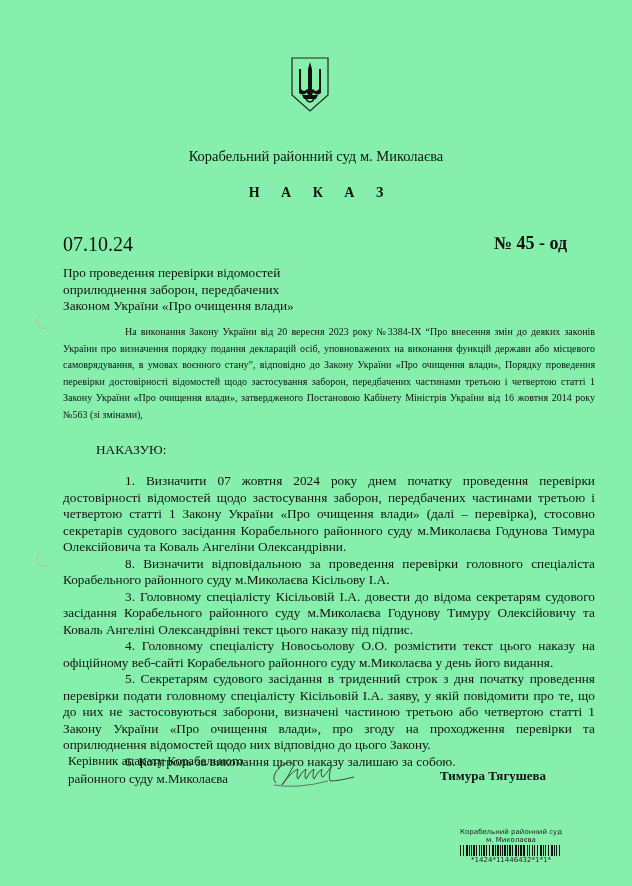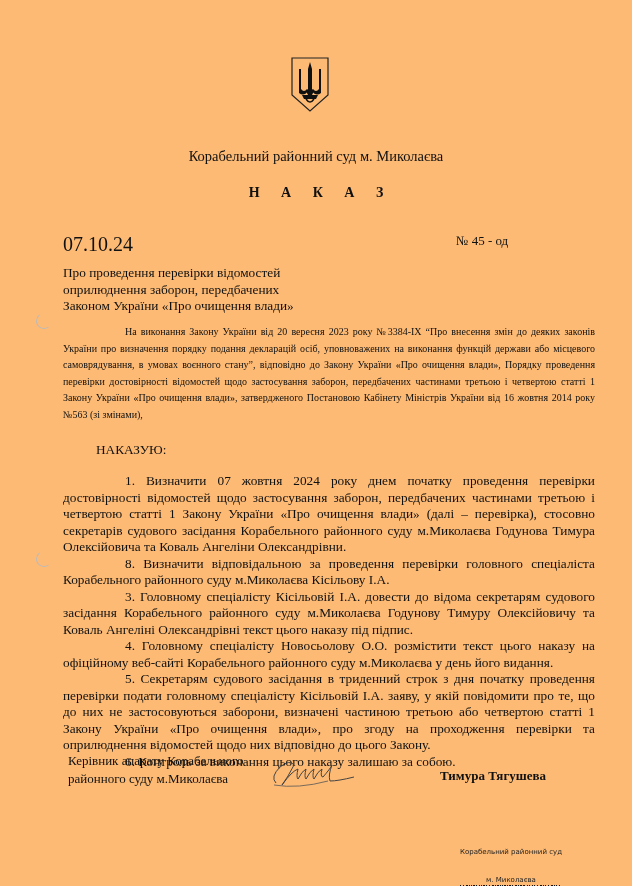--- a/index.html
+++ b/index.html
@@ -1,36 +1,36 @@
 <!DOCTYPE html>
 <html><head>
 <meta charset="utf-8">
 <style>
   html, body { margin:0; padding:0; }
   body {
     width:632px; height:886px; background:#ffffff; position:relative; overflow:hidden;
     font-family:"Liberation Serif", serif; color:#111;
   }
-  .page { position:absolute; left:0; top:0; width:632px; height:886px; background:#fdba74; }
+  .page { position:absolute; left:0; top:0; width:632px; height:886px; background:#86efac; }
   .emblem { position:absolute; left:290px; top:55px; width:42px; width:40px; height:58px; }
   .court-title { position:absolute; left:0; width:632px; top:148px; text-align:center; font-size:14.5px; }
   .order-title { position:absolute; left:0; width:632px; top:185px; text-align:center; font-size:14px; font-weight:bold; letter-spacing:9px; padding-left:9px; box-sizing:border-box; }
   .date { position:absolute; left:63px; top:233px; font-size:20px; }
-  .number { position:absolute; left:456px; top:233px; font-size:13px; font-weight:normal; }
+  .number { position:absolute; left:494px; top:233px; font-size:18px; font-weight:bold; }
   .subject { position:absolute; left:63px; top:265px; font-size:13.3px; line-height:16.5px; }
   .subject div { white-space:nowrap; }
   .preamble { position:absolute; left:63px; top:324px; width:532px; font-size:10px; line-height:16.5px; text-align:justify; }
   .preamble p, .items p { margin:0; text-indent:62px; text-align:justify; text-align-last:left; }
   .nakazuyu { position:absolute; left:68px; top:442px; font-size:13.3px;margin-left:28px; }
   .items { position:absolute; left:63px; top:473px; width:532px; font-size:13.3px; line-height:16.5px; }
   .sign-role { position:absolute; left:68px; top:752px; font-size:13px; font-weight:normal; line-height:18px; }
   .signature { position:absolute; left:268px; top:755px; width:90px; height:36px; }
   .sign-name { position:absolute; left:440px; top:768px; font-size:13px; font-weight:bold; }
   .stamp { position:absolute; left:398px; top:828px; width:226px; font-family:"DejaVu Sans", sans-serif; text-align:center; }
-  .stamp-line { font-size:7px; line-height:8px; color:#222;margin-top:20px; }
+  .stamp-line { font-size:7px; line-height:8px; color:#222; }
   .barcode { display:flex; height:11px; margin:1px 0 0 0; justify-content:center; }
   .barcode span { display:block; height:11px; background:#111; }
   .barcode-text { font-size:7px; line-height:8px; color:#222; }
   .hole { position:absolute; width:14px; height:14px; border-radius:50%; border-left:1.3px solid #bbb; border-bottom:1.3px solid #bbb; border-top:1px solid transparent; border-right:1px solid transparent; transform:rotate(10deg); }
 </style>
 </head>
 <body>
 
 <div class="page">
 

